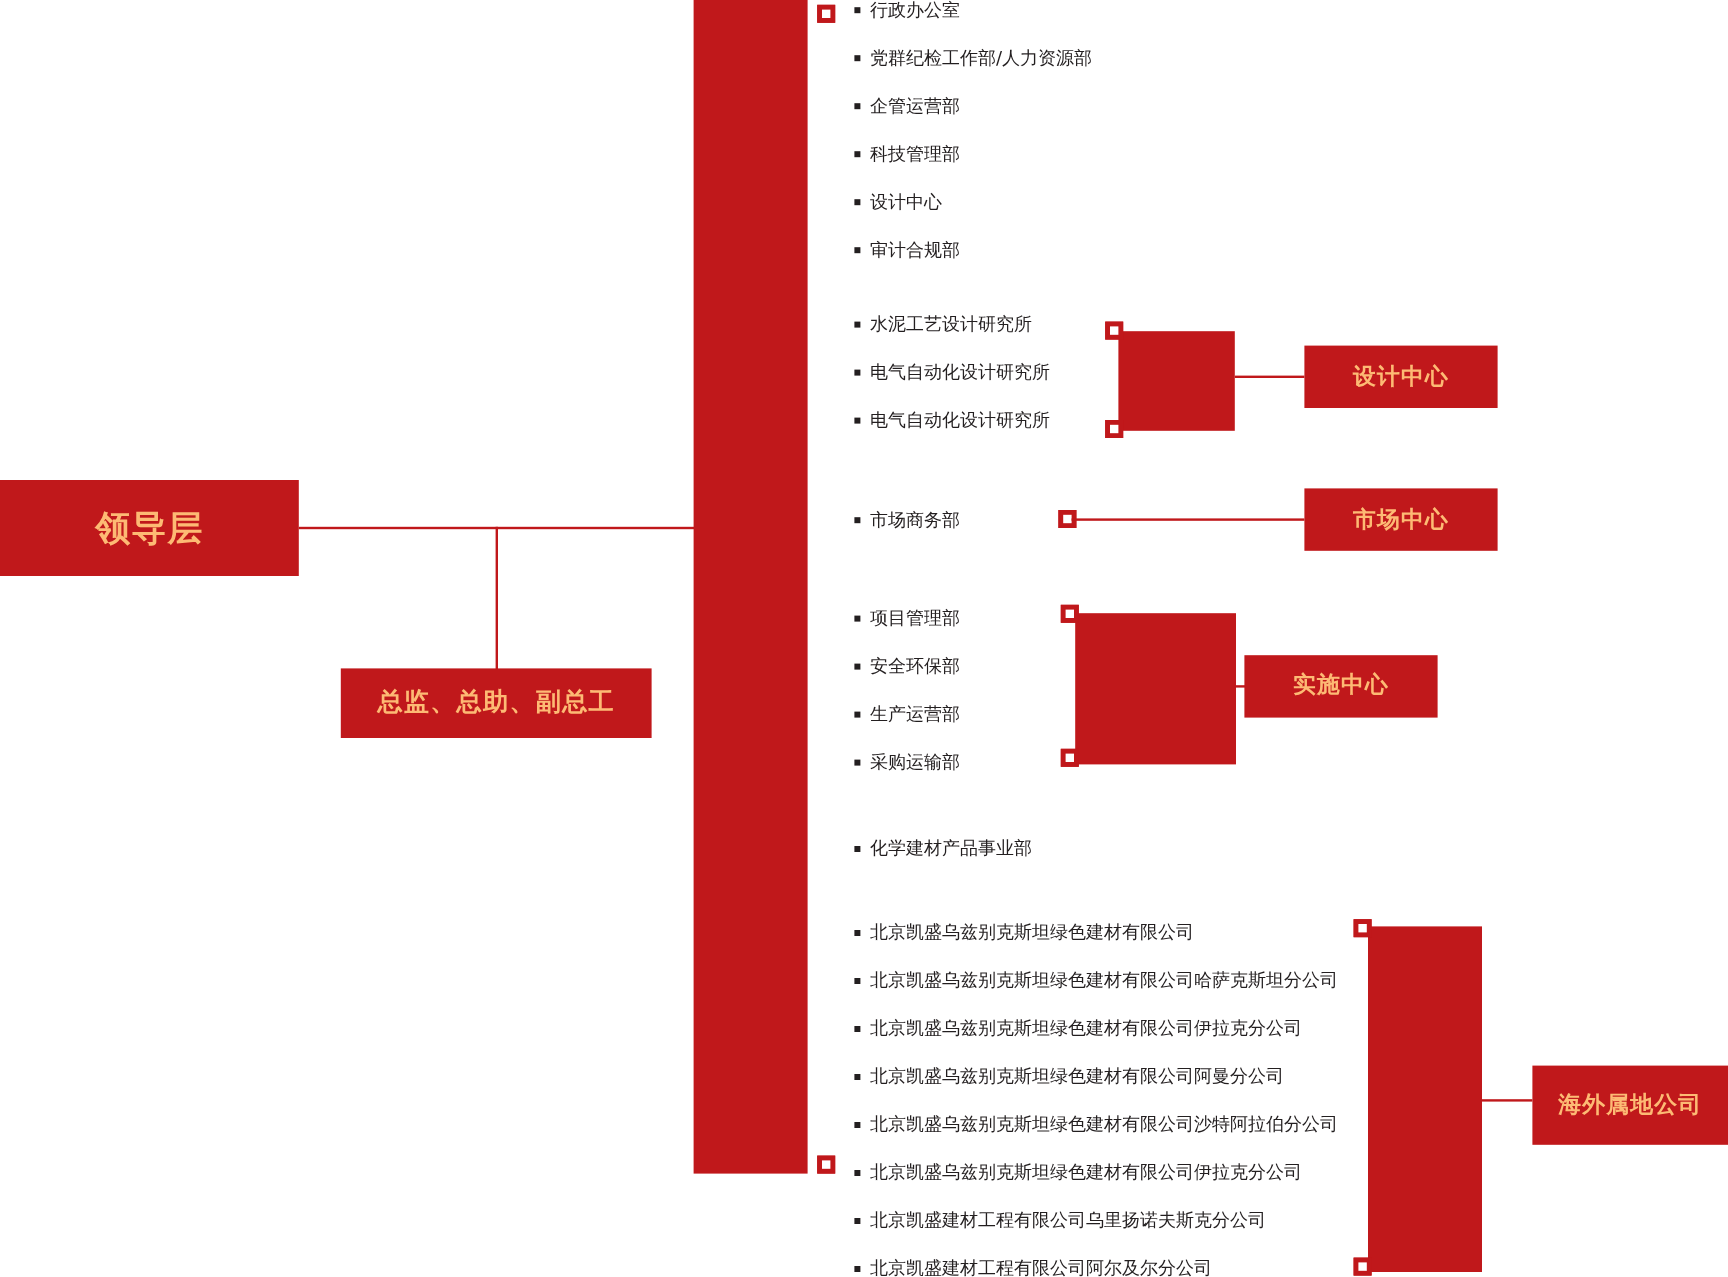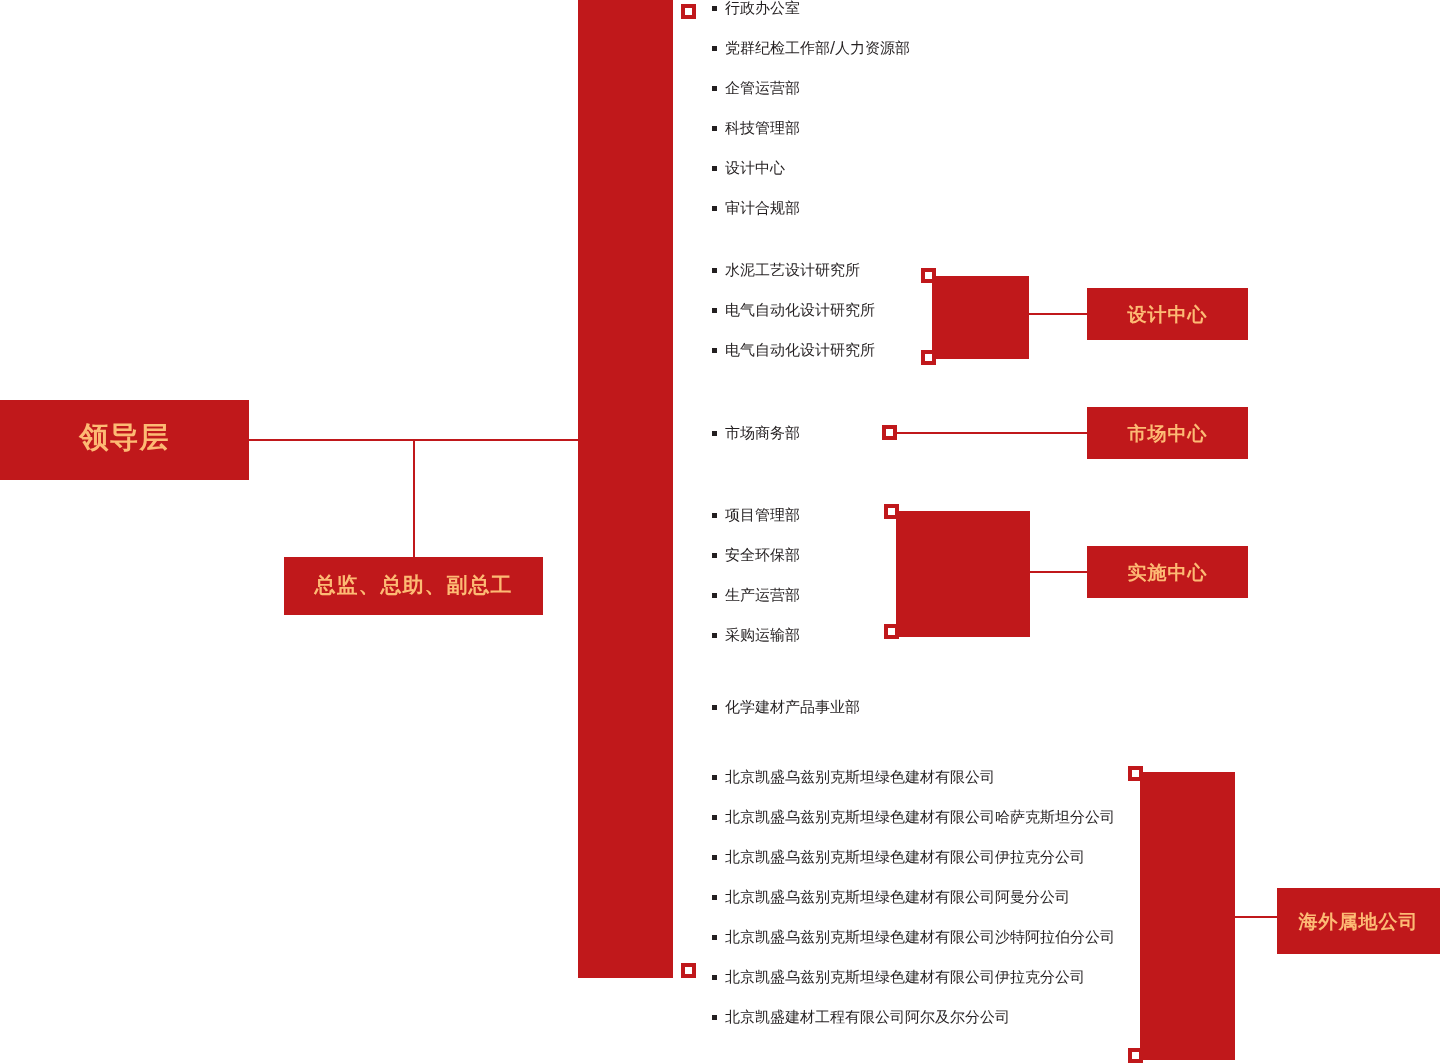--- a/index.html
+++ b/index.html
@@ -24,26 +24,26 @@
     background: #C0181B;
     color: #fdba74;
     display: flex;
     align-items: center;
     justify-content: center;
     font-weight: 700;
     letter-spacing: 1px;
     box-sizing: border-box;
     line-height: 1.2;
   }
-  .node-root   { left: 0px;    top: 400px; width: 249px; height: 80px;  font-size: 29px; font-family: Liberation Mono, monospace; }
+  .node-root   { left: 0px;    top: 400px; width: 249px; height: 80px;  font-size: 29px; }
   .node-deputy { left: 284px;  top: 557px; width: 259px; height: 58px;  font-size: 21px; }
   .node-center { width: 161px; height: 52px; font-size: 19px; }
   .c-design    { left: 1087px; top: 288px; }
   .c-market    { left: 1087px; top: 407px; }
-  .c-impl      { left: 1087px; top: 546px; }
+  .c-impl      { left: 1037px; top: 546px; font-family: Liberation Serif, serif; }
   .c-overseas  { left: 1277px; top: 888px; width: 163px; height: 66px; }
 
   
   .spine {
     position: absolute;
     left: 578px;
     top: -2px;
     width: 95px;
     height: 980px;
     background: #C0181B;
@@ -243,20 +243,24 @@
     <div class="dept-item">
       <span class="bullet"></span>
       <span class="txt">北京凯盛乌兹别克斯坦绿色建材有限公司沙特阿拉伯分公司</span>
     </div>
     <div class="dept-item">
       <span class="bullet"></span>
       <span class="txt">北京凯盛乌兹别克斯坦绿色建材有限公司伊拉克分公司</span>
     </div>
     <div class="dept-item">
       <span class="bullet"></span>
+      <span class="txt">北京凯盛建材工程有限公司乌里扬诺夫斯克分公司</span>
+    </div>
+    <div class="dept-item">
+      <span class="bullet"></span>
       <span class="txt">北京凯盛建材工程有限公司阿尔及尔分公司</span>
     </div>
   </div>
   <div class="bracket" style="left:1140px; top:772px; width:95px; height:288px;"></div>
   <div class="marker" style="left:1128px; top:766px;"></div>
   <div class="marker" style="left:1128px; top:1048px;"></div>
   <div class="rule-h" style="left:1235px; top:916px; width:42px;"></div>
   <div class="node-box node-center c-overseas">
     <span>海外属地公司</span>
   </div>

